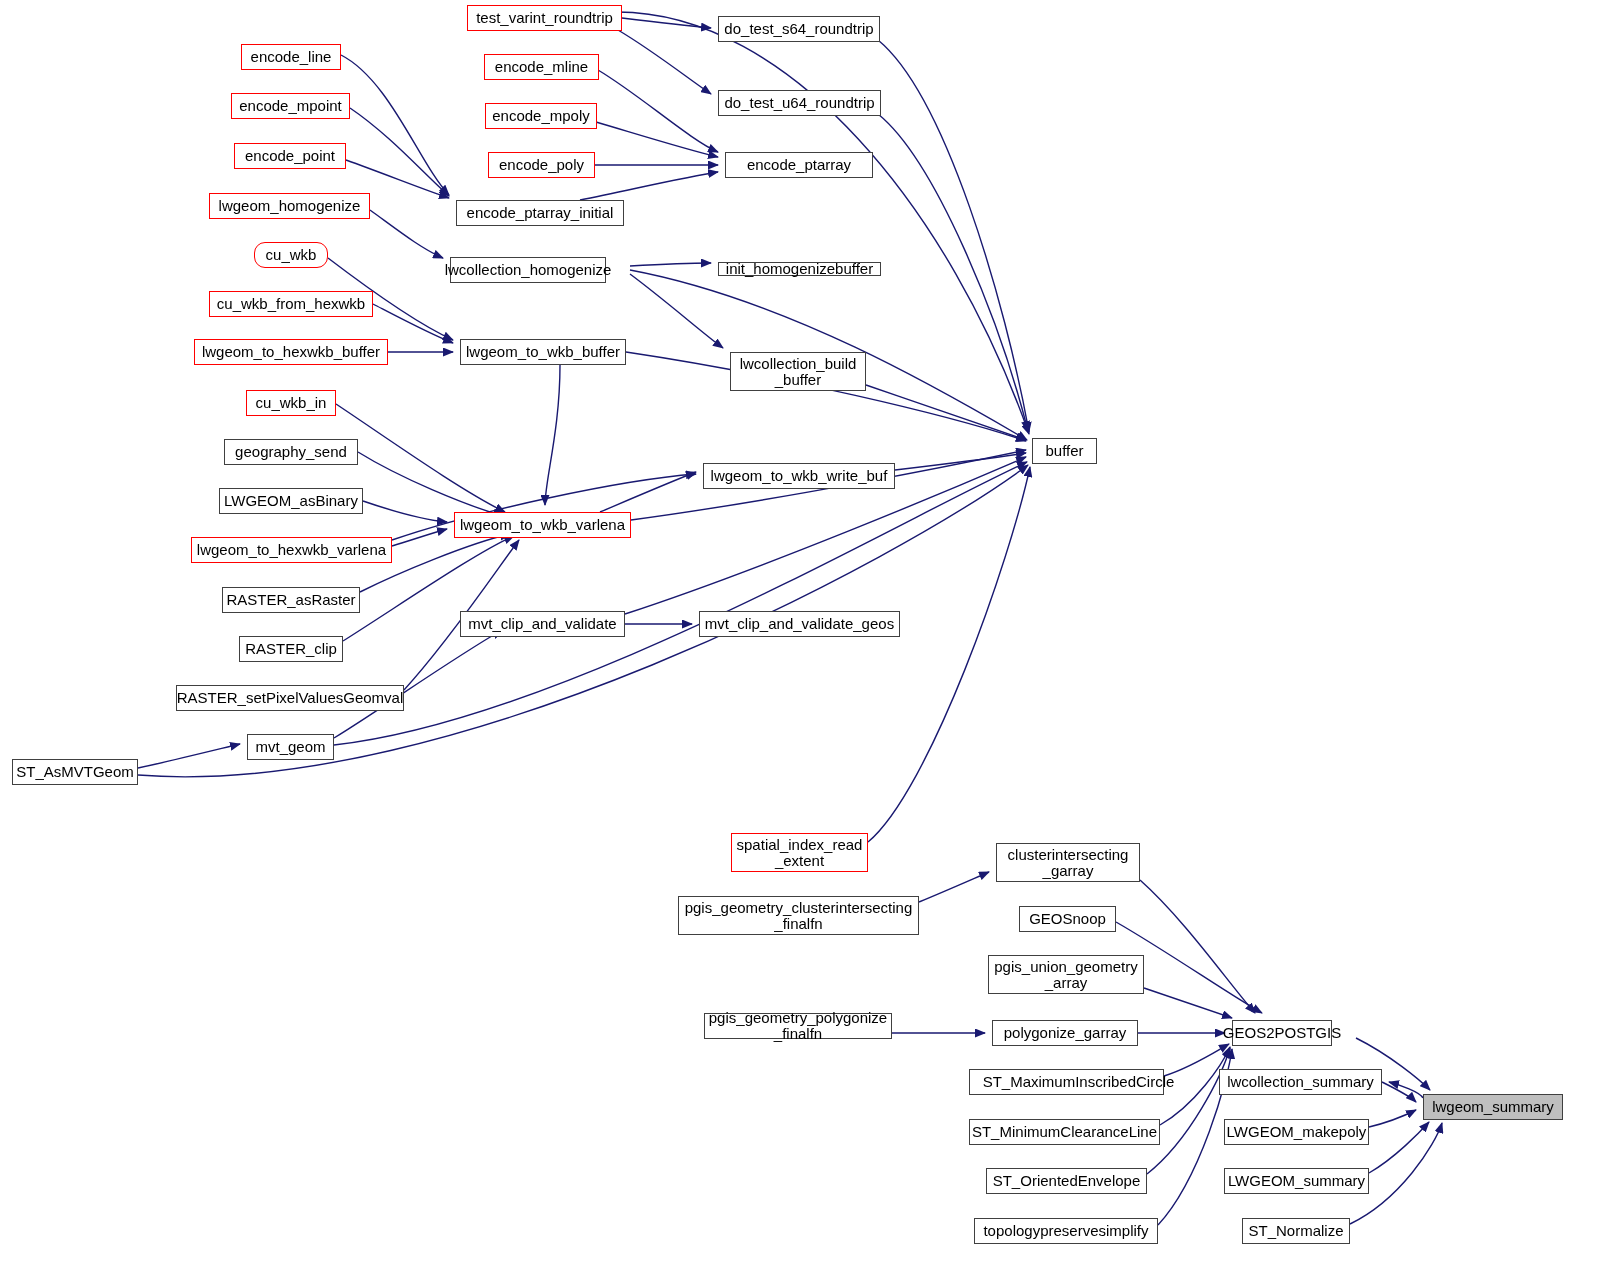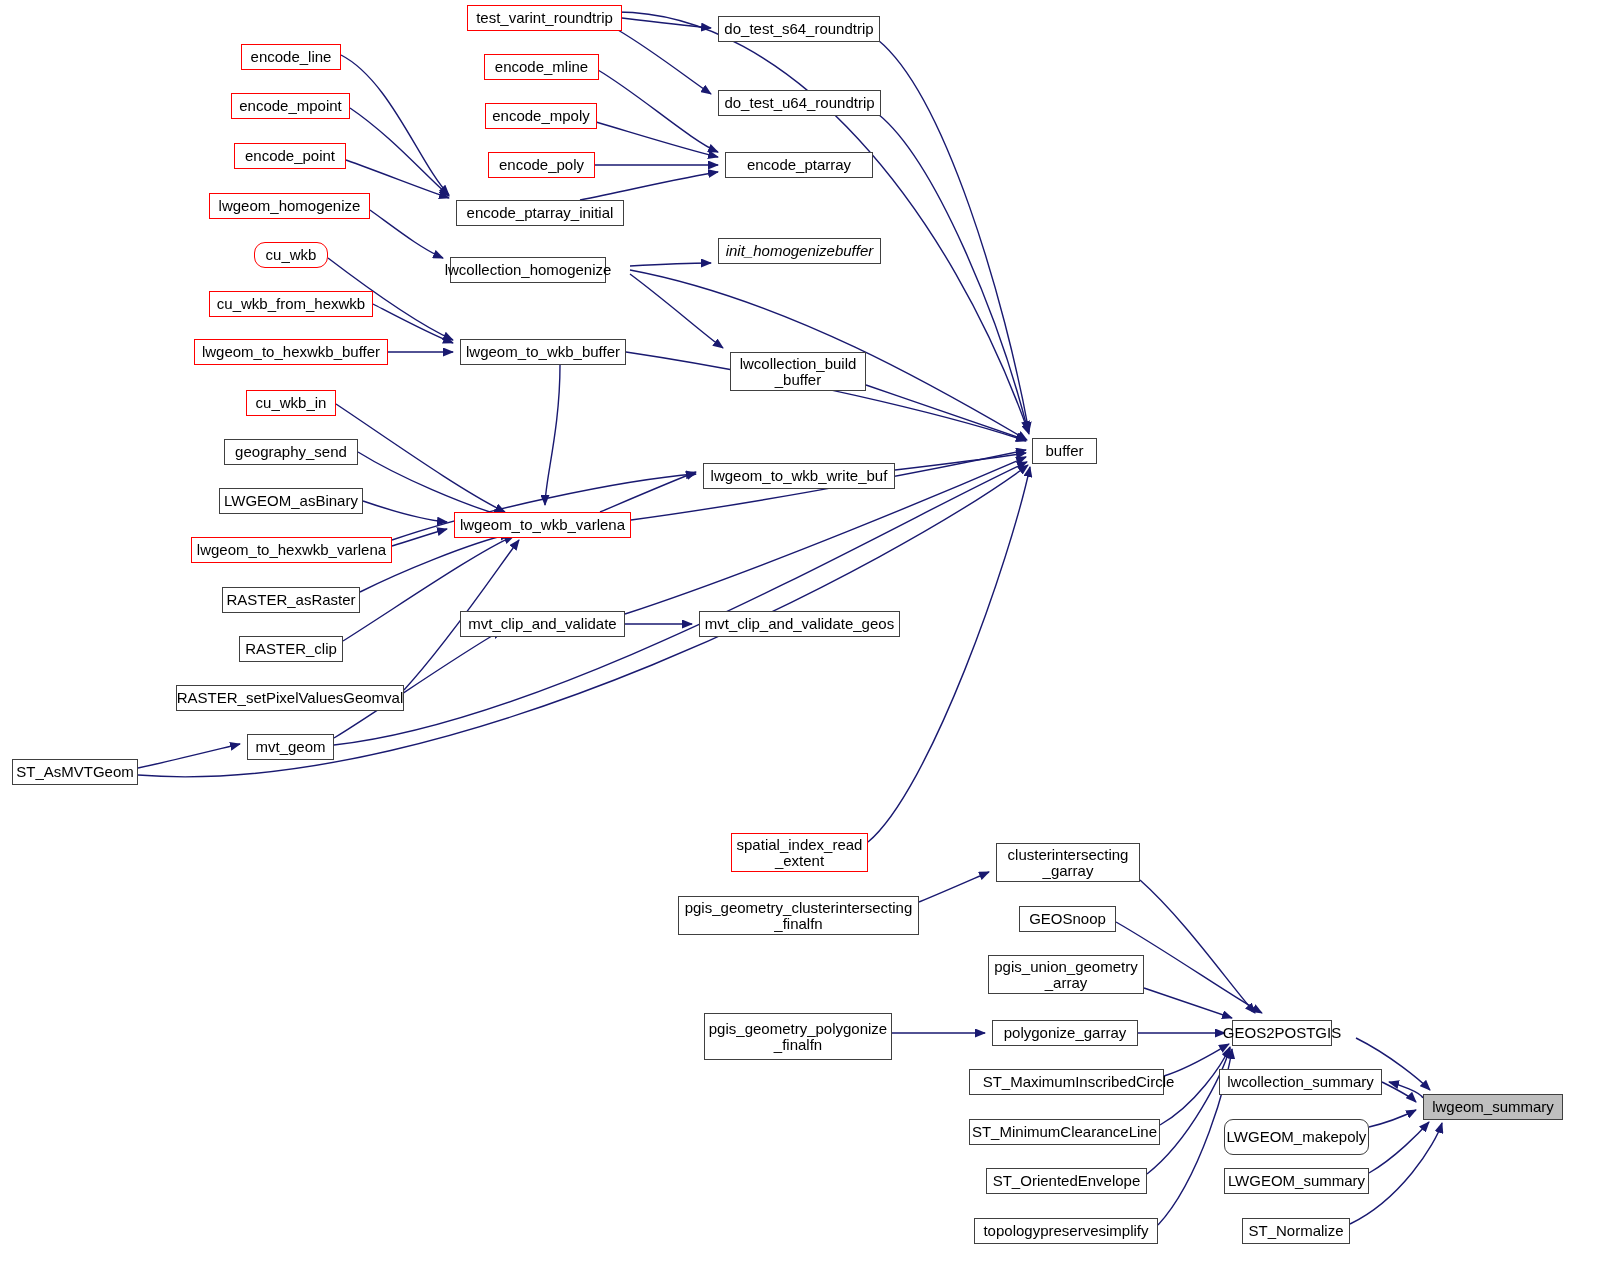--- a/index.html
+++ b/index.html
@@ -88,21 +88,21 @@
       <div class="node red" style="left: 484px; top: 54px; width: 115px; height: 26px;">encode_mline</div>
       <div class="node" style="left: 718px; top: 90px; width: 163px; height: 26px;">do_test_u64_roundtrip</div>
       <div class="node red" style="left: 231px; top: 93px; width: 119px; height: 26px;">encode_mpoint</div>
       <div class="node red" style="left: 485px; top: 103px; width: 112px; height: 26px;">encode_mpoly</div>
       <div class="node red" style="left: 234px; top: 143px; width: 112px; height: 26px;">encode_point</div>
       <div class="node red" style="left: 488px; top: 152px; width: 107px; height: 26px;">encode_poly</div>
       <div class="node" style="left: 725px; top: 152px; width: 148px; height: 26px;">encode_ptarray</div>
       <div class="node red" style="left: 209px; top: 193px; width: 161px; height: 26px;">lwgeom_homogenize</div>
       <div class="node" style="left: 456px; top: 200px; width: 168px; height: 26px;">encode_ptarray_initial</div>
       <div class="node red" style="left: 254px; top: 242px; width: 74px; height: 26px; border-radius: 11px;">cu_wkb</div>
-      <div class="node" style="left: 718px; top: 238px; width: 163px; height: 26px; font-style: italic;">init_homogenizebuffer</div>
+      <div class="node" style="left: 718px; top: 262px; width: 163px; height: 14px;">init_homogenizebuffer</div>
       <div class="node" style="left: 450px; top: 257px; width: 156px; height: 26px; text-align: right;">lwcollection_homogenize</div>
       <div class="node red" style="left: 209px; top: 291px; width: 164px; height: 26px;">cu_wkb_from_hexwkb</div>
       <div class="node red" style="left: 194px; top: 339px; width: 194px; height: 26px;">lwgeom_to_hexwkb_buffer</div>
       <div class="node" style="left: 460px; top: 339px; width: 166px; height: 26px;">lwgeom_to_wkb_buffer</div>
       <div class="node" style="left: 730px; top: 352px; width: 136px; height: 39px;">lwcollection_build
 _buffer</div>
       <div class="node red" style="left: 246px; top: 390px; width: 90px; height: 26px;">cu_wkb_in</div>
       <div class="node" style="left: 1032px; top: 438px; width: 65px; height: 26px;">buffer</div>
       <div class="node" style="left: 224px; top: 439px; width: 134px; height: 26px;">geography_send</div>
       <div class="node" style="left: 703px; top: 463px; width: 192px; height: 26px;">lwgeom_to_wkb_write_buf</div>
@@ -118,27 +118,27 @@
       <div class="node" style="left: 12px; top: 759px; width: 126px; height: 26px;">ST_AsMVTGeom</div>
       <div class="node red" style="left: 731px; top: 833px; width: 137px; height: 39px;">spatial_index_read
 _extent</div>
       <div class="node" style="left: 996px; top: 843px; width: 144px; height: 39px;">clusterintersecting
 _garray</div>
       <div class="node" style="left: 678px; top: 896px; width: 241px; height: 39px;">pgis_geometry_clusterintersecting
 _finalfn</div>
       <div class="node" style="left: 1019px; top: 906px; width: 97px; height: 26px; text-align: center;">GEOSnoop</div>
       <div class="node" style="left: 988px; top: 955px; width: 156px; height: 39px;">pgis_union_geometry
 _array</div>
-      <div class="node" style="left: 704px; top: 1013px; width: 188px; height: 47px;">pgis_geometry_polygonize
+      <div class="node" style="left: 704px; top: 1013px; width: 188px; height: 26px;">pgis_geometry_polygonize
 _finalfn</div>
       <div class="node" style="left: 992px; top: 1020px; width: 146px; height: 26px; text-align: right;">polygonize_garray</div>
       <div class="node" style="left: 1232px; top: 1020px; width: 100px; height: 26px;">GEOS2POSTGIS</div>
       <div class="node" style="left: 969px; top: 1069px; width: 195px; height: 26px; padding-left: 24px;">ST_MaximumInscribedCircle</div>
       <div class="node" style="left: 1219px; top: 1069px; width: 163px; height: 26px;">lwcollection_summary</div>
       <div class="node current" style="left: 1423px; top: 1094px; width: 140px; height: 26px;">lwgeom_summary</div>
       <div class="node" style="left: 969px; top: 1119px; width: 191px; height: 26px;">ST_MinimumClearanceLine</div>
-      <div class="node" style="left: 1224px; top: 1119px; width: 145px; height: 36px; border-radius: 9px;">LWGEOM_makepoly</div>
+      <div class="node" style="left: 1224px; top: 1119px; width: 145px; height: 26px;">LWGEOM_makepoly</div>
       <div class="node" style="left: 986px; top: 1168px; width: 161px; height: 26px;">ST_OrientedEnvelope</div>
       <div class="node" style="left: 1224px; top: 1168px; width: 145px; height: 26px;">LWGEOM_summary</div>
       <div class="node" style="left: 974px; top: 1218px; width: 184px; height: 26px;">topologypreservesimplify</div>
       <div class="node" style="left: 1242px; top: 1218px; width: 108px; height: 26px;">ST_Normalize</div>
     </div>
 </div>
 
 </body></html>

